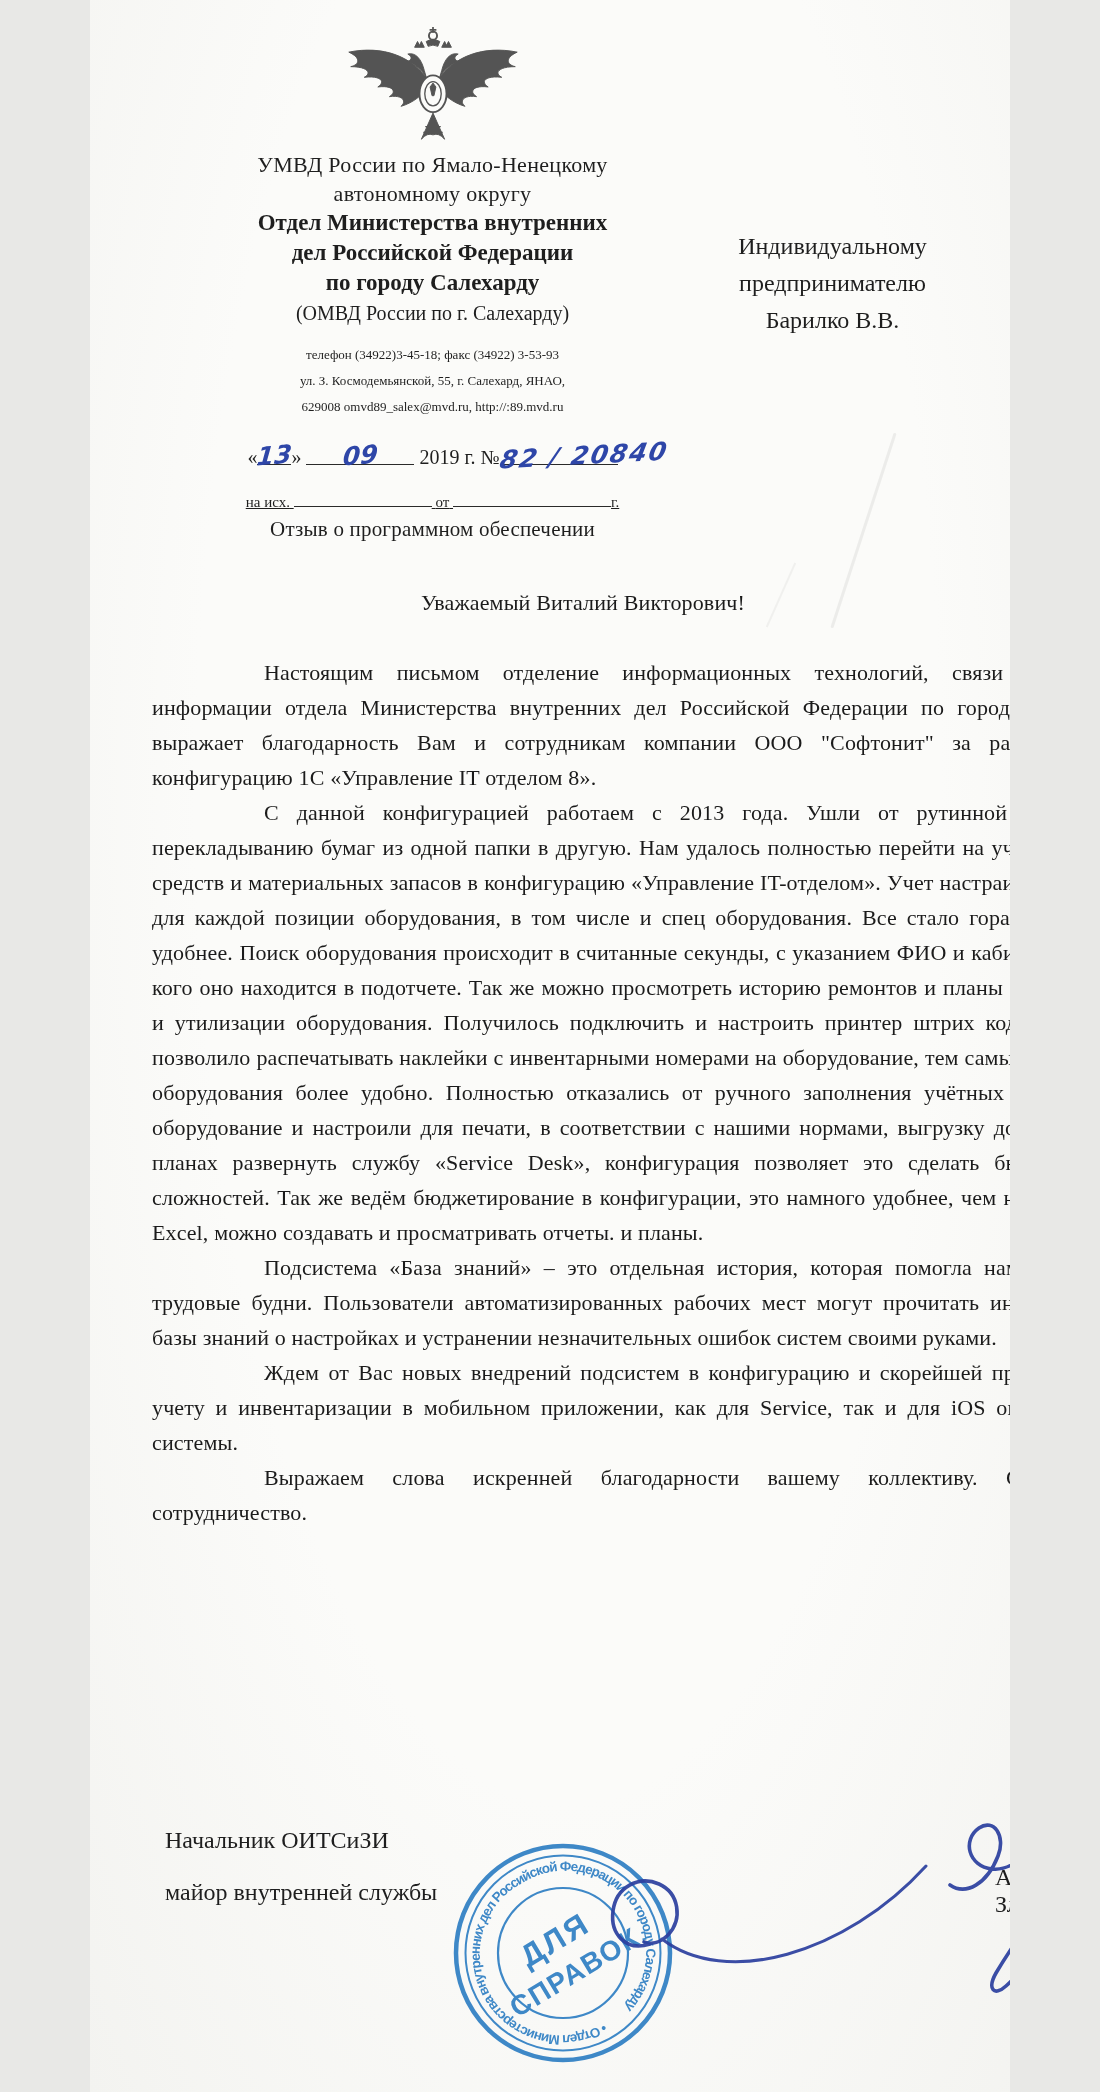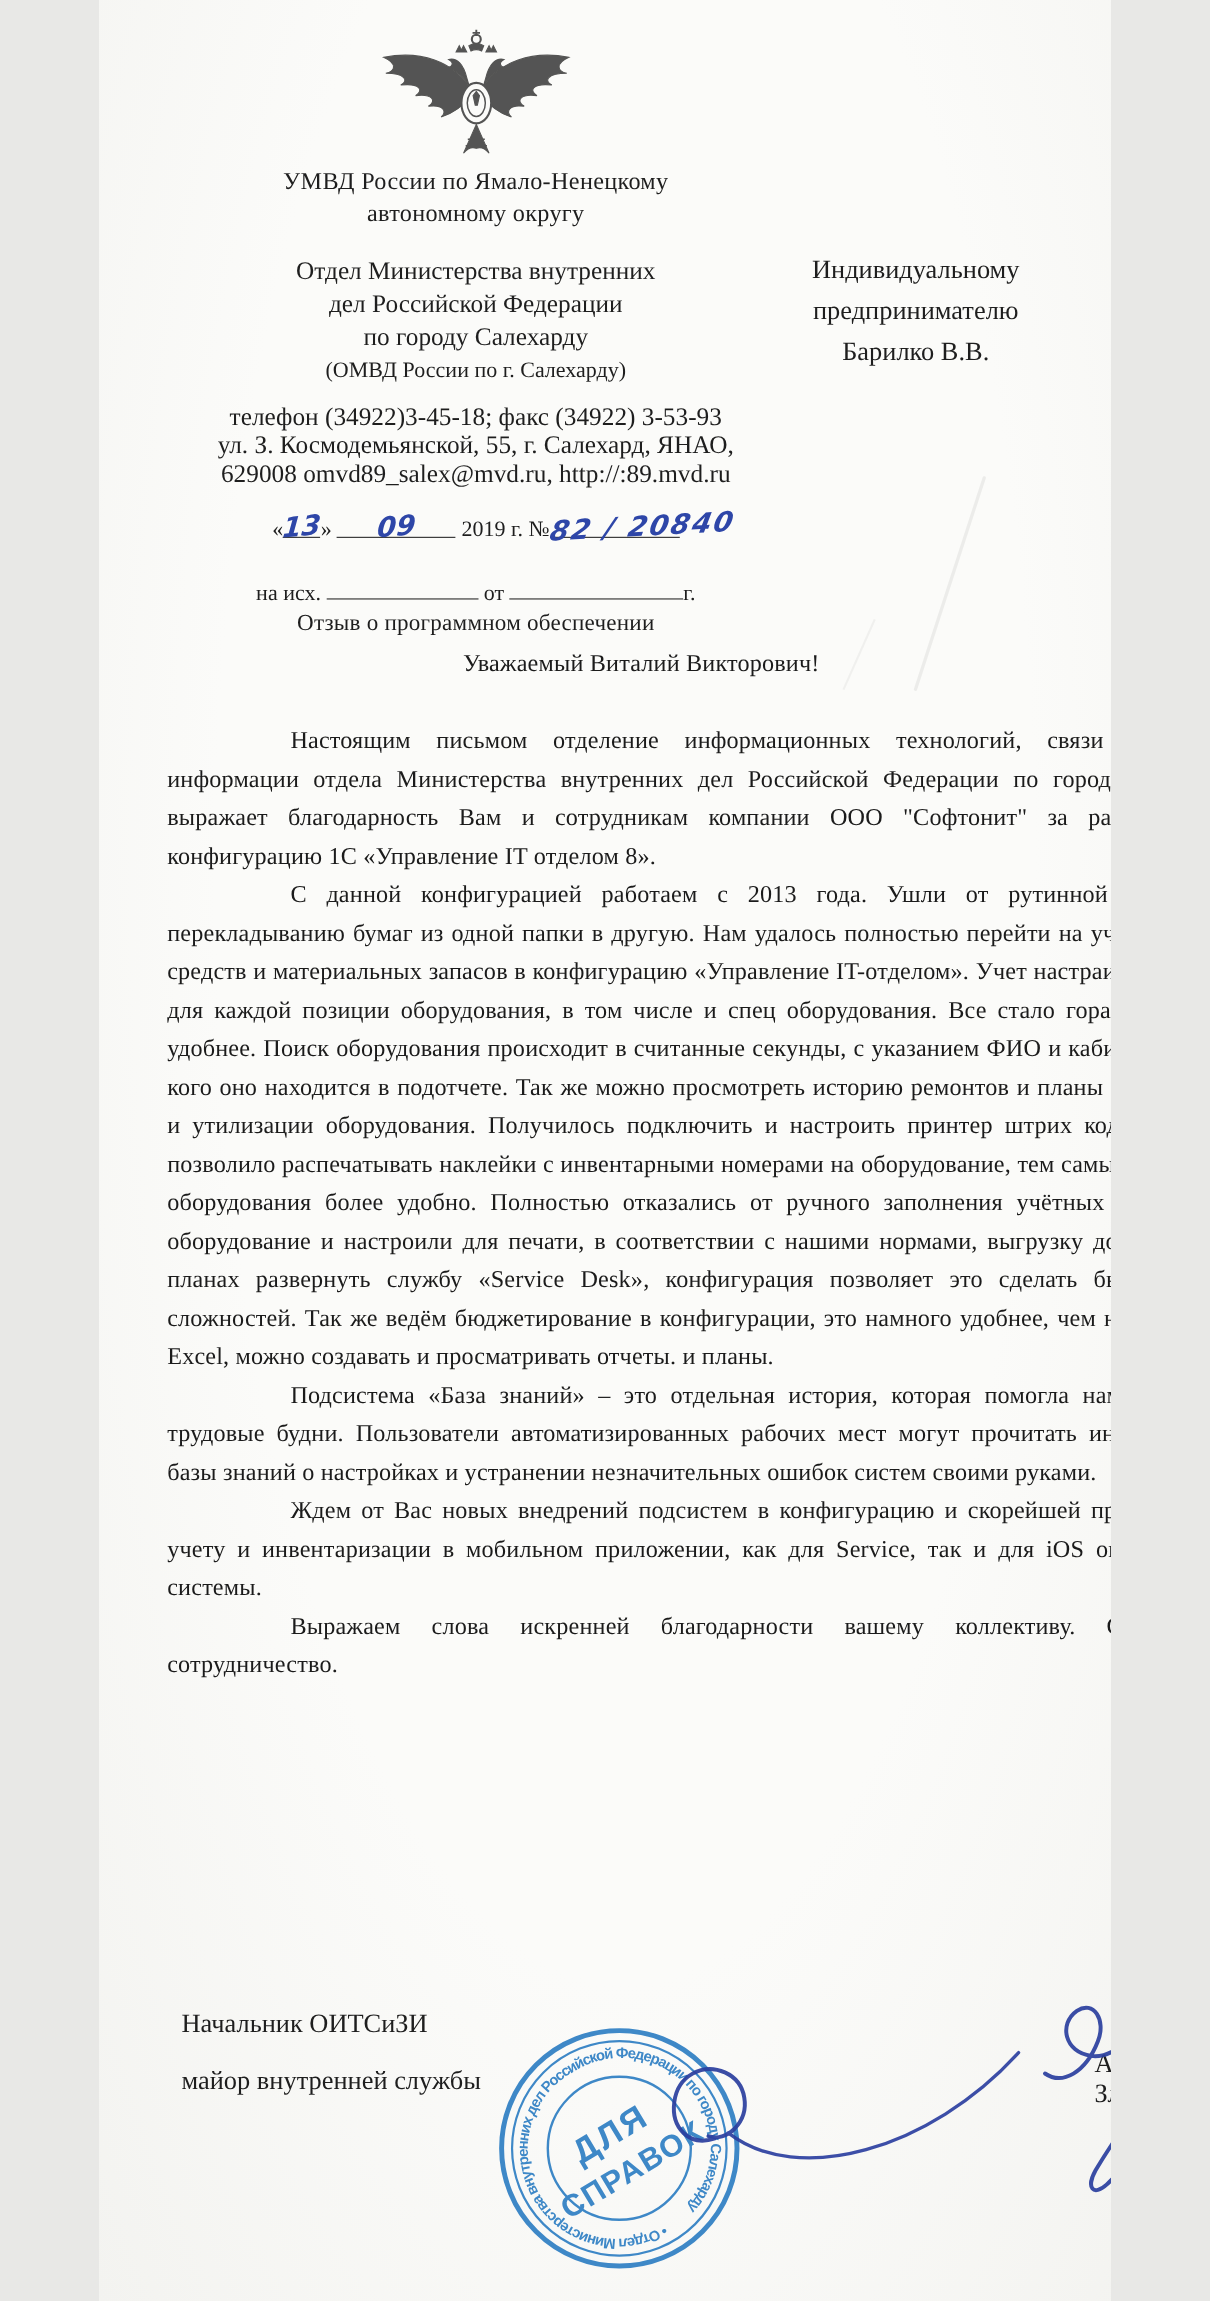--- a/index.html
+++ b/index.html
@@ -6,38 +6,38 @@
   .page{
     position:relative;width:920px;height:2092px;margin:0 auto;
     background:radial-gradient(ellipse at 52% 38%, #fbfbf9 55%, #f3f3f0 100%);
     font-family:"Liberation Serif","DejaVu Serif",serif;
     color:#1e1e1e;overflow:hidden;
   }
   
   .letterhead{position:absolute;left:70px;top:26px;width:545px;text-align:center;}
   .emblem{display:block;margin:0 auto 4px auto;filter:blur(.3px);opacity:.88;}
   .org-line{font-size:22px;line-height:29px;letter-spacing:.3px;}
-  .dept{margin-top:24px;font-weight:normal;font-size:23px;line-height:30px;}
+  .dept{font-weight:bold;font-size:23px;line-height:30px;}
   .dept-alt{font-size:20px;line-height:26px;margin-top:2px;}
-  .contacts{margin-top:16px;font-size:23px;line-height:26px;font-family:Liberation Serif, serif;}
+  .contacts{margin-top:16px;font-size:13px;line-height:26px;font-family:Liberation Serif, serif;}
   
   .ref-row{margin-top:22px;font-size:20px;line-height:30px;white-space:nowrap;}
   .blank{display:inline-block;border-bottom:1.6px solid #2a2a2a;vertical-align:baseline;height:22px;}
   .blank.day-b{width:34px;}
   .blank.month-b{width:108px;}
   .blank.num-b{width:118px;text-align:left;}
   .blank.isx-b{width:138px;}
   .blank.from-b{width:158px;}
   .hw{
     font-family:"DejaVu Sans",sans-serif;font-style:italic;font-weight:bold;
     color:#2e46a8;display:inline-block;transform:rotate(-5deg) skewX(-10deg);
     font-size:25px;line-height:20px;white-space:nowrap;
   }
   .hw.num{transform:rotate(-3deg) skewX(-14deg);letter-spacing:2px;}
-  .naisx-row{margin-top:26px;font-size:20px;line-height:30px;white-space:nowrap;}
+  .naisx-row{margin-top:12px;font-size:15px;line-height:30px;white-space:nowrap;text-decoration:underline;}
   .subject{font-size:21px;letter-spacing:.2px;}
   
   .addressee{position:absolute;left:565px;top:228px;font-size:24px;line-height:37px;text-align:center;}
   
   .body-block{position:absolute;left:62px;top:585px;width:982px;font-size:22px;line-height:35px;
     text-align:justify;letter-spacing:.15px;color:#1b1b1b;}
   .salutation{text-align:center;padding-right:120px;margin:0 0 35px 0;}
   .body-block p{margin:0;text-indent:112px;}
   
   .sig-title1{position:absolute;left:75px;top:1827px;font-size:24px;}

